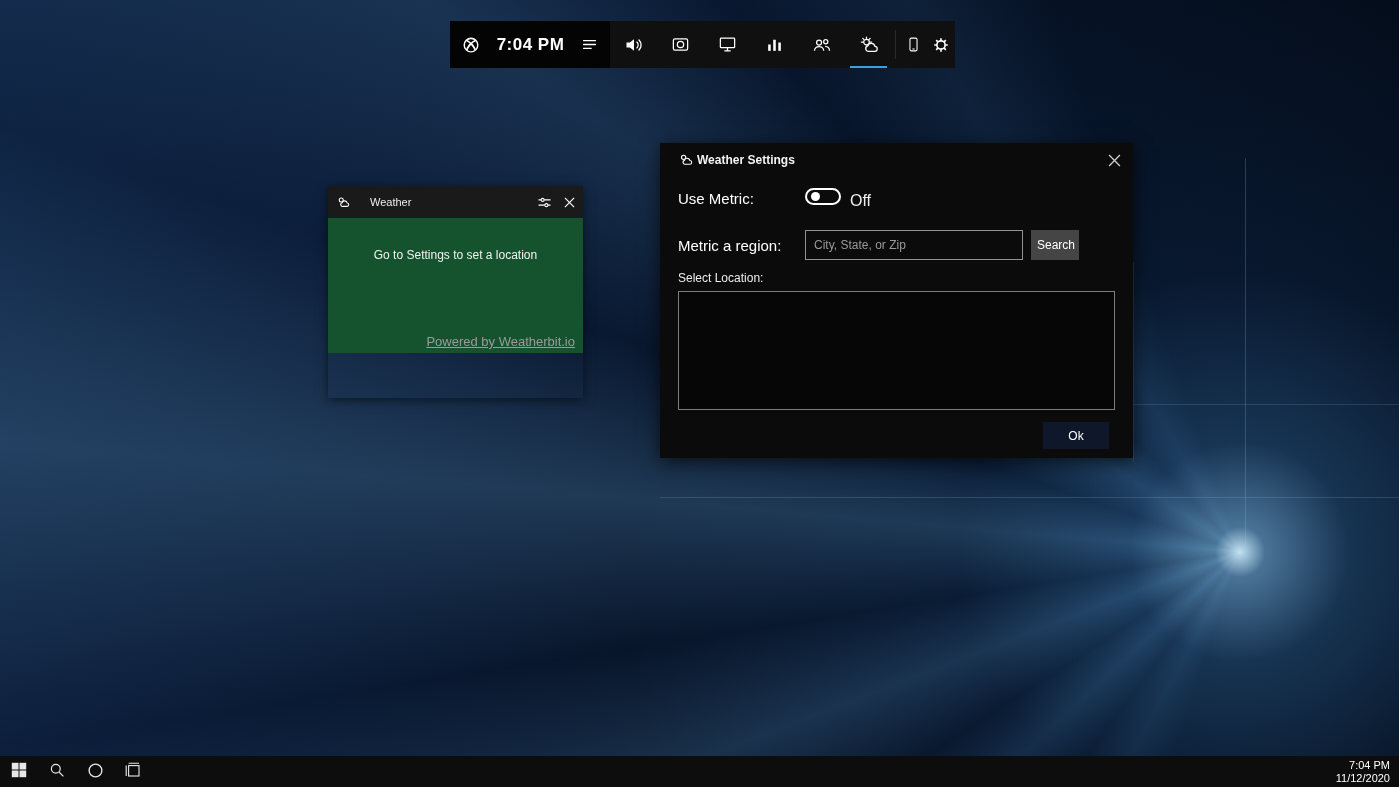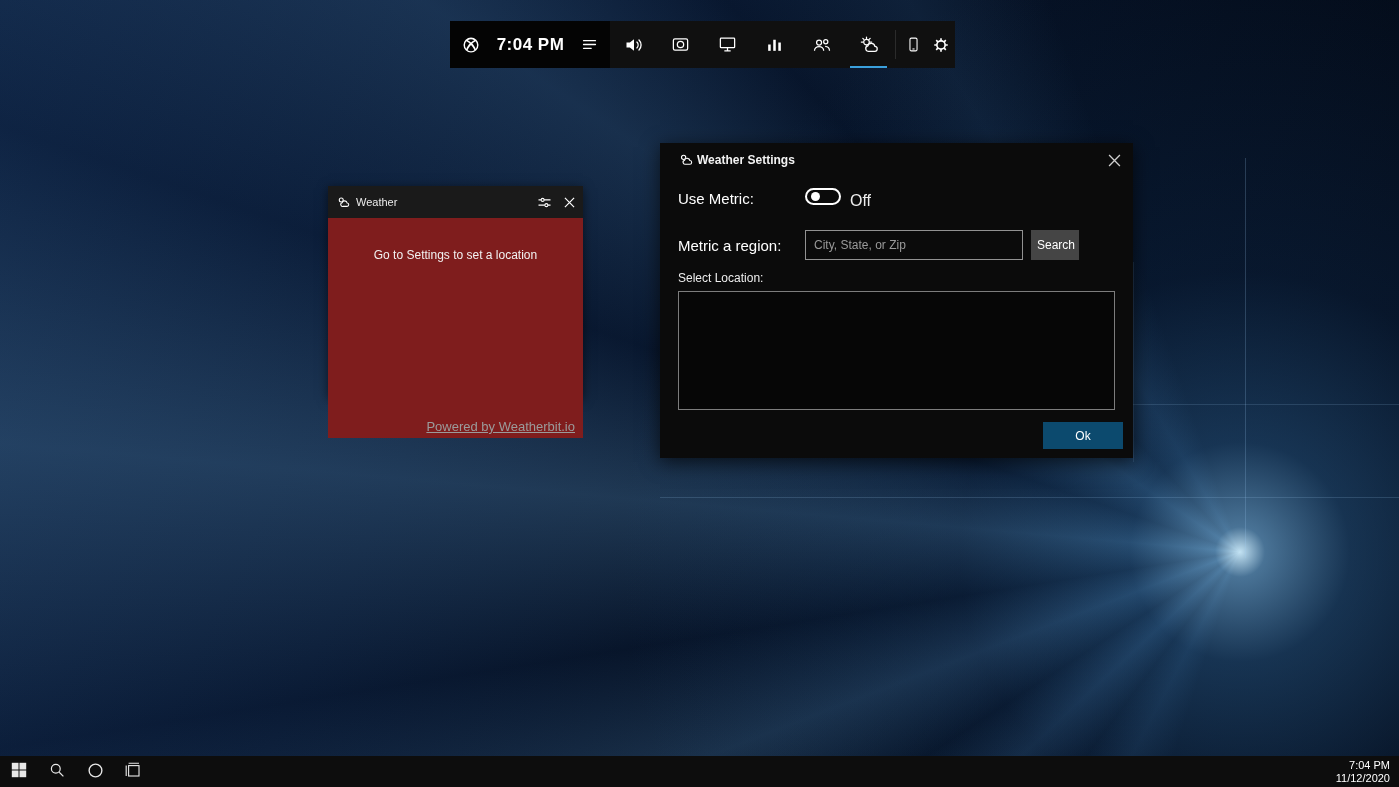--- a/index.html
+++ b/index.html
@@ -32,45 +32,45 @@
   .gb-time{font-size:17px;font-weight:bold;letter-spacing:.5px}
   .gb-right{background:#101010;display:flex;align-items:stretch}
   .gb-cell{width:47px;display:flex;align-items:center;justify-content:center;position:relative;cursor:pointer}
   .gb-cell.small{width:28px}
   .gb-cell.active::after{content:"";position:absolute;left:5px;right:5px;bottom:0;height:2px;background:#3aa0dc}
   .gb-divider{width:1px;background:#2b2b2b;margin:9px 3px}
   .gb-icn{display:flex}
 
   
   .weather-widget{position:absolute;left:328px;top:186px;width:255px;height:212px;z-index:20;box-shadow:0 2px 10px rgba(0,0,0,.55)}
-  .ww-titlebar{height:24px;background:#1a1a1a;display:flex;align-items:center;padding:16px 8px;gap:6px}
+  .ww-titlebar{height:24px;background:#1a1a1a;display:flex;align-items:center;padding:16px 8px;gap:20px}
   .ww-title{font-size:11px;color:#ececec}
   .ww-actions{margin-left:auto;display:flex;gap:12px;align-items:center}
   .ww-act{display:flex;cursor:pointer}
-  .ww-body{height:220px;background:#7f1d1d;position:relative}
+  .ww-body{height:135px;background:#14532d;position:relative}
   .ww-message{text-align:center;padding-top:30px;font-size:12px;color:#f2f2f2}
   .ww-powered{position:absolute;right:8px;bottom:4px;font-size:13px;color:#9b9b9b;text-decoration:underline;cursor:pointer}
 
   
   .weather-settings{position:absolute;left:660px;top:143px;width:473px;height:315px;background:#0b0b0b;z-index:30;box-shadow:0 4px 18px rgba(0,0,0,.65)}
   .ws-titlebar{display:flex;align-items:center;gap:4px;padding:9px 10px 0 18px}
   .ws-title{font-size:12px;font-weight:bold;color:#f3f3f3}
   .ws-close{position:absolute;top:7px;right:9px;width:20px;height:20px;display:flex;align-items:center;justify-content:center;cursor:pointer}
   .ws-label-lg{position:absolute;left:18px;font-size:15px;color:#fff}
   .lbl-metric{top:47px}
   .lbl-search{top:94px}
   .ws-toggle{position:absolute;left:145px;top:45px;width:36px;height:17px;border:2px solid #fff;border-radius:10px;display:flex;align-items:center;cursor:pointer;background:transparent}
   .ws-knob{width:9px;height:9px;border-radius:50%;background:#fff;margin-left:4px}
   .ws-off{position:absolute;left:190px;top:49px;font-size:16px;color:#eee}
   .ws-input{position:absolute;left:145px;top:87px;width:218px;height:30px;background:#0b0b0b;border:1px solid #929292;color:#fff;font-size:12px;padding:0 8px;font-family:Liberation Sans, sans-serif;outline:none}
   .ws-input::placeholder{color:#9a9a9a}
   .ws-search-btn{position:absolute;left:371px;top:87px;width:48px;height:30px;background:#454545;border:none;color:#fff;font-size:12px;font-family:inherit;cursor:pointer}
   .ws-select-label{position:absolute;left:18px;top:128px;font-size:12px;color:#eee}
   .ws-listbox{position:absolute;left:18px;top:148px;width:437px;height:119px;background:#060606;border:1px solid #7c7c7c;cursor:default}
-  .ws-ok-btn{position:absolute;left:383px;top:279px;width:80px;height:27px;background:#0c4a6e;border:none;color:#fff;font-size:12px;font-family:inherit;cursor:pointer}
+  .ws-ok-btn{position:absolute;left:383px;top:279px;width:66px;height:27px;background:#0f172a;border:none;color:#fff;font-size:12px;font-family:inherit;cursor:pointer}
 
   
   .taskbar{position:absolute;left:0;bottom:0;width:1399px;height:31px;background:#0d0d0d;display:flex;align-items:center;z-index:50}
   .tb-btn{width:38px;height:31px;display:flex;align-items:center;justify-content:center;cursor:pointer}
   .tb-clock{margin-left:auto;text-align:right;font-size:11px;line-height:13px;padding-right:9px;cursor:pointer}
 </style>
 </head>
 <body>
 
 <div class="screen">

